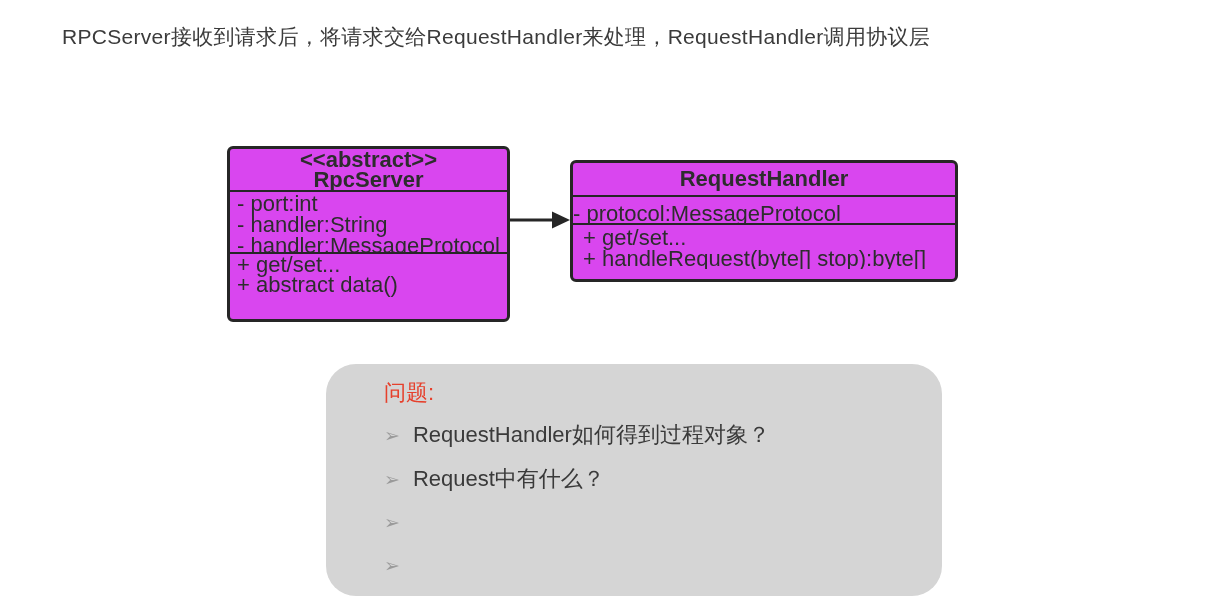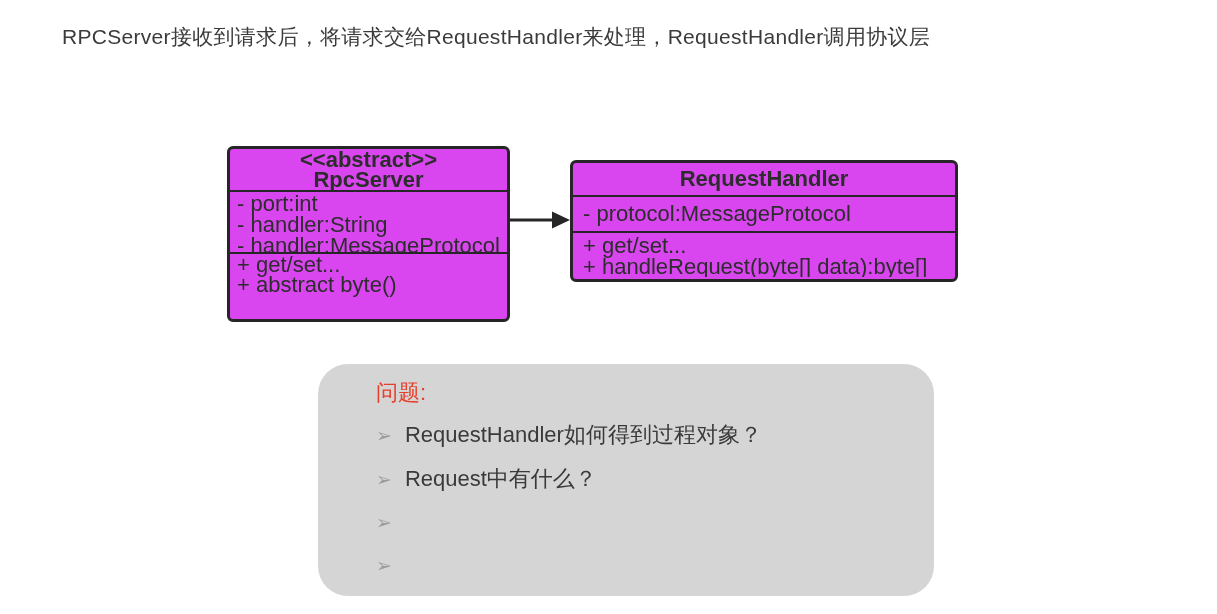--- a/index.html
+++ b/index.html
@@ -79,43 +79,42 @@
     left: 570px;
     top: 160px;
     width: 388px;
     height: 122px;
   }
   .box-requesthandler .uml-header {
     height: 32px;
     line-height: 31px;
   }
   .box-requesthandler .sec-attrs {
-    height: 36px;
+    height: 28px;
     line-height: 34px;
-    padding-left: 10px;
   }
   .box-requesthandler .sec-methods {
     height: 46px;
     padding: 2px 0 0 10px;
     line-height: 21px;
   }
 
   
   .assoc-arrow {
     position: absolute;
     left: 508px;
     top: 205px;
     width: 62px;
     height: 30px;
   }
 
   
   .note {
     position: absolute;
-    left: 318px;
+    left: 326px;
     top: 364px;
     width: 616px;
     height: 232px;
     box-sizing: border-box;
     background: #d5d5d5;
     border-radius: 30px;
     padding: 14px 20px 0 58px;
     color: #3a3a3a;
     font-size: 22px;
   }
@@ -152,39 +151,39 @@
       <div class="uml-line">&lt;&lt;abstract&gt;&gt;</div>
       <div class="uml-line">RpcServer</div>
     </div>
     <div class="sec sec-attrs">
       <div class="uml-line">- port:int</div>
       <div class="uml-line">- handler:String</div>
       <div class="uml-line">- handler:MessageProtocol</div>
     </div>
     <div class="sec sec-methods">
       <div class="uml-line">+ get/set...</div>
-      <div class="uml-line">+ abstract byte()</div>
+      <div class="uml-line">+ abstract data()</div>
     </div>
   </div>
 
   <svg class="assoc-arrow" viewBox="0 0 62 30" xmlns="http://www.w3.org/2000/svg">
     <line x1="0" y1="15" x2="46" y2="15" stroke="#262626" stroke-width="3"></line>
     <polygon points="44,6.5 62,15 44,23.5" fill="#262626"></polygon>
   </svg>
 
   <div class="uml-box box-requesthandler">
     <div class="sec uml-header">
       <div class="uml-line">RequestHandler</div>
     </div>
     <div class="sec sec-attrs">
       <div class="uml-line">- protocol:MessageProtocol</div>
     </div>
     <div class="sec sec-methods">
       <div class="uml-line">+ get/set...</div>
-      <div class="uml-line">+ handleRequest(byte[] data):byte[]</div>
+      <div class="uml-line">+ handleRequest(byte[] stop):byte[]</div>
     </div>
   </div>
 
   <div class="note" style="background: rgb(213, 213, 213);">
     <div class="note-title" style="color: rgb(230, 64, 44);">问题:</div>
     <div class="note-item">
       <span class="note-bullet" style="color: rgb(154, 154, 154);">➢</span>
       <span>RequestHandler如何得到过程对象？</span>
     </div>
     <div class="note-item">

